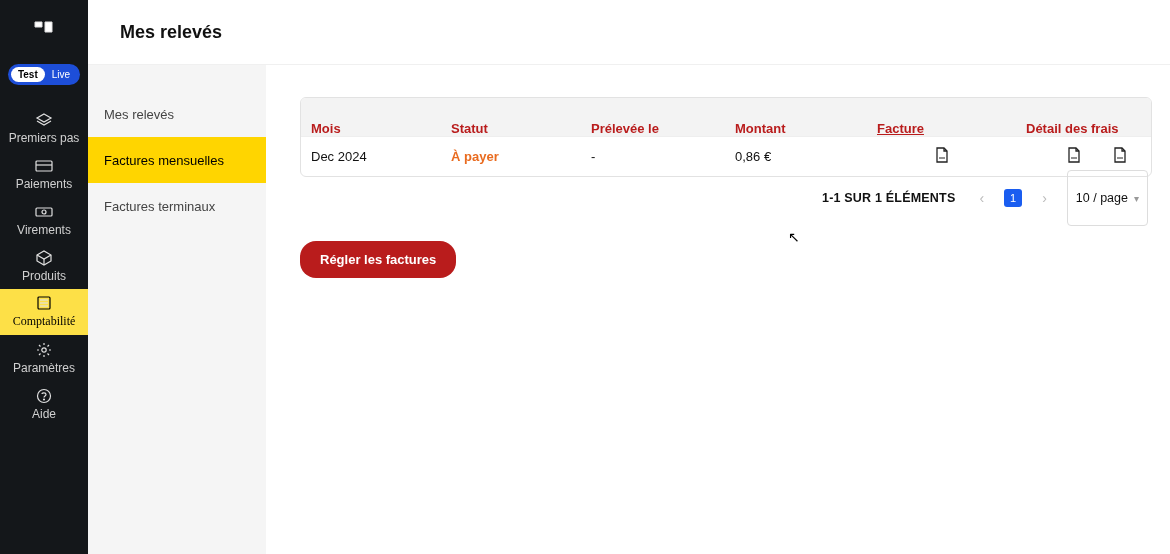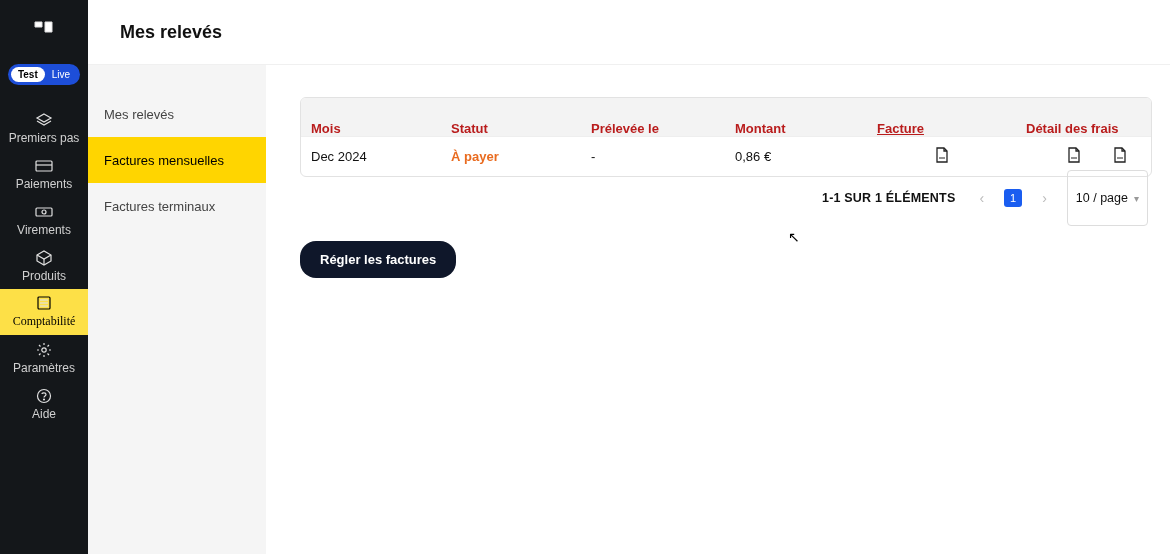--- a/index.html
+++ b/index.html
@@ -53,21 +53,21 @@
     .file-icon { cursor:pointer; }
 
     
     .pager { display:flex; justify-content:flex-end; align-items:center; height: 42px; font-size: 12.5px; gap: 18px; padding-right: 4px; }
     .pager .info { font-weight:600; letter-spacing:0.2px; margin-right: 4px;}
     .pager .arrow { color:#bbb; padding:0 2px; cursor:pointer; font-size:14px;}
     .pager .page-btn { background:#1a5df0; color:#fff; width:18px; height:18px; border-radius:3px; display:flex;align-items:center;justify-content:center; font-size:11px;}
     .pager .perpage { border:1px solid #ddd; border-radius:4px; padding: 20px 8px; display:flex; align-items:center; gap:6px; cursor:pointer;}
     .pager .perpage .chev { color:#999; font-size:10px;}
 
-    .primary-btn { margin-top: 22px; background:#0f172a; color:#fff; border:none; border-radius:16px; padding: 11px 20px; font-size:13px; font-weight:600; cursor:pointer; }
+    .primary-btn { margin-top: 22px; background:#b91c1c; color:#fff; border:none; border-radius:16px; padding: 11px 20px; font-size:13px; font-weight:600; cursor:pointer; }
 
     .cursor-fake { position:absolute; left:788px; top:229px; font-size:14px; color:#000; pointer-events:none;}
   </style>
 </head>
 <body>
 
 <div class="app">
 
   <nav class="nav-primary">
     <div class="logo">

